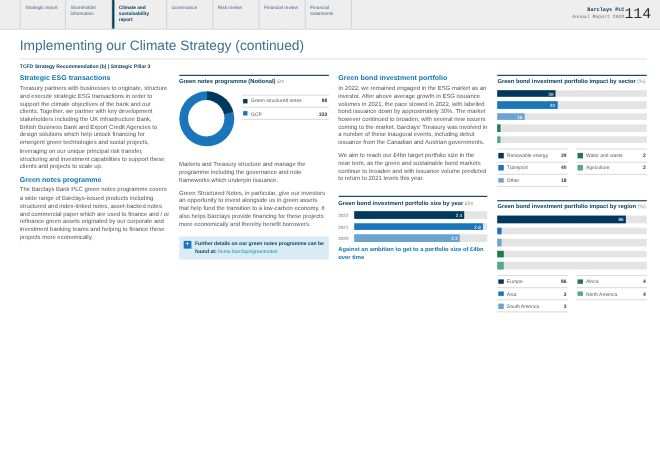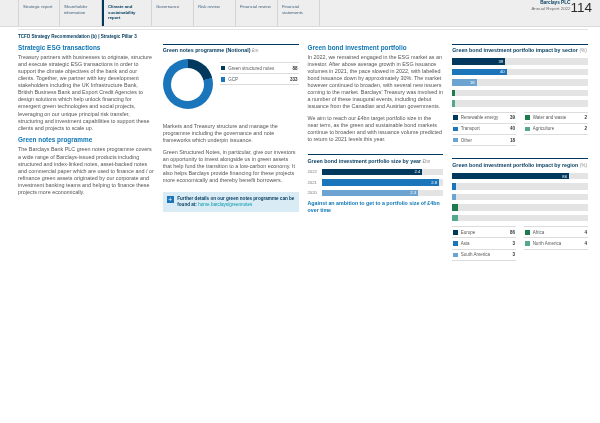--- a/index.html
+++ b/index.html
@@ -8,21 +8,21 @@
     font-family:"Liberation Sans",sans-serif;color:#4d4d4d;position:relative;
   }
   
   .topbar{height:27px;background:#eeeeee;border-bottom:1px solid #dadada;
     display:flex;align-items:stretch;padding-left:18px;box-sizing:border-box;}
   .tabs{display:flex;align-items:stretch;}
   .tab{width:42px;box-sizing:border-box;padding:4px 3px 2px 4px;font-size:4.3px;line-height:1.3;
     color:#3f5f79;border-right:1px solid #d4d4d4;cursor:pointer;}
   .tab:first-child{border-left:1px solid #d4d4d4;}
   .tab.active{border-left:2.5px solid #00395d;font-weight:bold;color:#00395d;width:50px;}
-  .brandwrap{margin-left:auto;display:flex;align-items:flex-start;gap:0;padding-right:8px;}
+  .brandwrap{margin-left:auto;display:flex;align-items:center;gap:0;padding-right:8px;font-family:Liberation Mono, monospace;}
   .brand-text{text-align:right;font-size:4.4px;line-height:1.35;color:#6d6d6d;}
   .brand-text b{display:block;color:#00395d;font-size:4.7px;}
   .pagenum{font-size:13.5px;color:#2b2b2b;}
   
   .main{padding:2px 12px 0 18px;}
   .page-title{font-size:12.5px;font-weight:400;color:#3b7191;margin:5px 0 5px 0;}
   .header-rule{border-top:1px solid #e2e2e2;}
   .tcfd{font-size:4.6px;font-weight:bold;color:#00395d;padding:3.5px 0 5px 0;}
   
   .cols{display:flex;gap:9px;}
@@ -77,20 +77,21 @@
   <div class="brandwrap">
     <div class="brand-text">
       <b>Barclays PLC</b>
       <span>Annual Report 2022</span>
     </div>
     <div class="pagenum">114</div>
   </div>
 </div>
 
 <div class="main">
+  <div class="page-title">Implementing our Climate Strategy (continued)</div>
   <div class="header-rule"></div>
   <div class="tcfd">TCFD Strategy Recommendation (b) | Strategic Pillar 3</div>
 
   <div class="cols">
 
     <div class="col">
       <h2>Strategic ESG transactions</h2>
       <p class="body">Treasury partners with businesses to originate, structure and execute strategic ESG transactions in order to support the climate objectives of the bank and our clients. Together, we partner with key development stakeholders including the UK Infrastructure Bank, British Business Bank and Export Credit Agencies to design solutions which help unlock financing for emergent green technologies and social projects, leveraging on our unique principal risk transfer, structuring and investment capabilities to support these clients and projects to scale up.</p>
       <h2>Green notes programme</h2>
       <p class="body">The Barclays Bank PLC green notes programme covers a wide range of Barclays-issued products including structured and index-linked notes, asset-backed notes and commercial paper which are used to finance and / or refinance green assets originated by our corporate and investment banking teams and helping to finance these projects more economically.</p>

